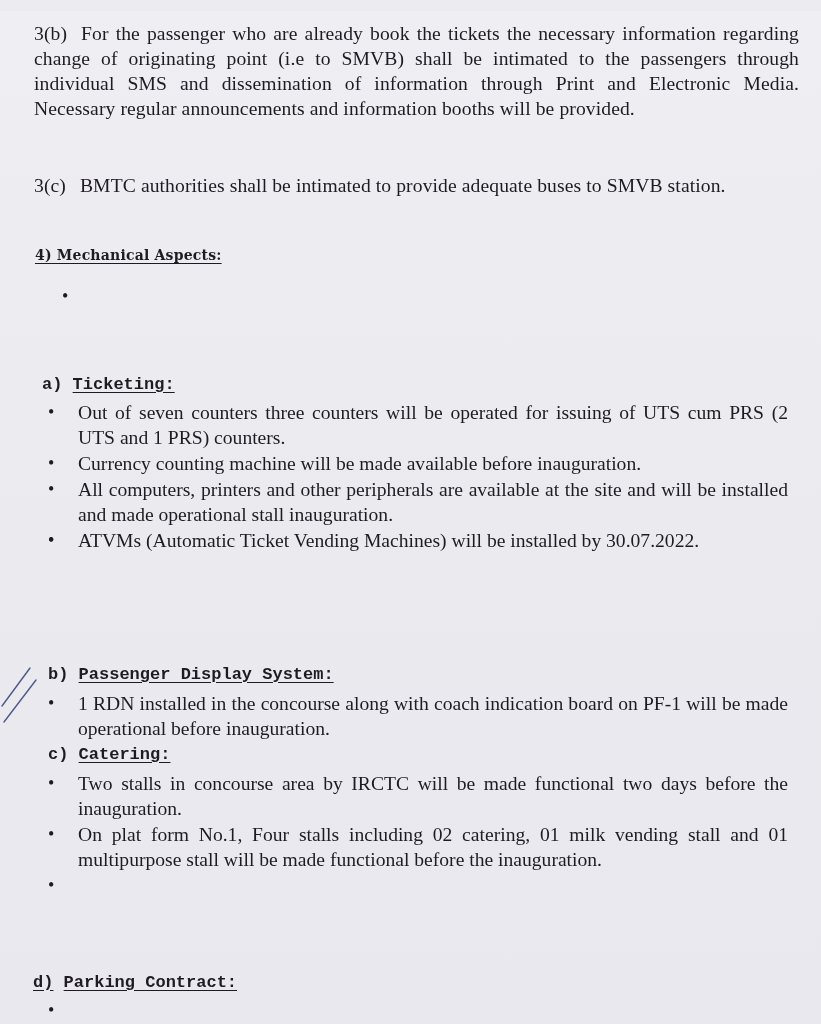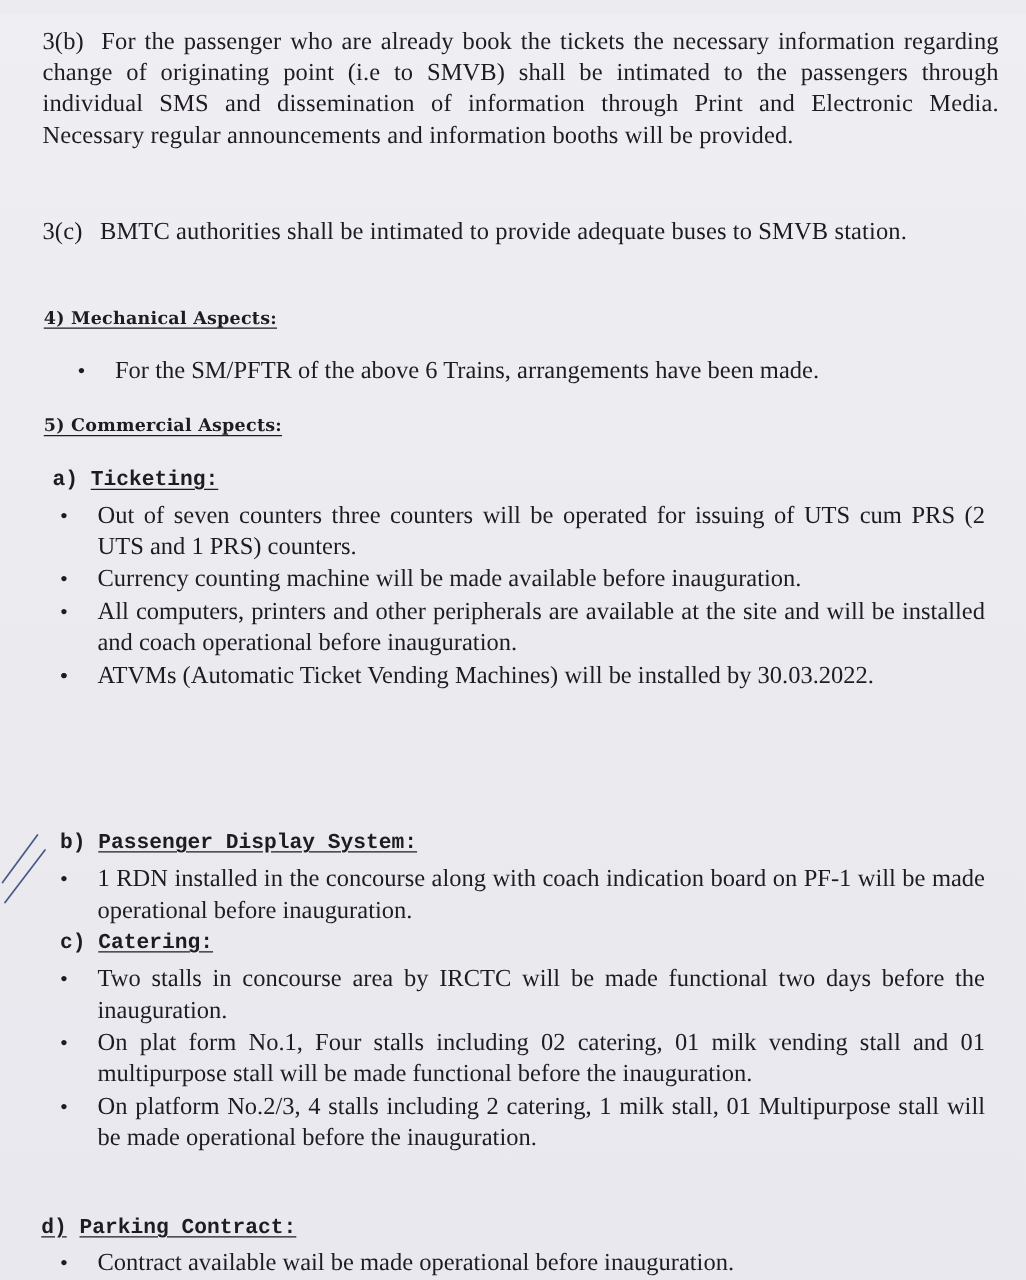--- a/index.html
+++ b/index.html
@@ -88,35 +88,34 @@
   <div class="para" style="top:10px;">
     <span class="lbl">3(b)</span><span>For the passenger who are already book the tickets the necessary information regarding change of originating point (i.e to SMVB) shall be intimated to the passengers through individual SMS and dissemination of information through Print and Electronic Media.  Necessary regular announcements and information booths will be provided.</span>
   </div>
 
   <div class="para" style="top:162px;">
     <span class="lbl">3(c)</span><span>BMTC authorities shall be intimated to provide adequate buses to SMVB station.</span>
   </div>
 
   <div class="heading" style="left:35px; top:236px;">4) Mechanical Aspects:</div>
   <ul class="blist" style="left:62px; top:273px;">
-    <li><span class="bullet">•</span><span>For the SM/PFTR of the above 6 Trains, arrangements have been made.</span></li>
+    <li><span class="bullet">•</span></li>
   </ul>
 
-  <div class="heading" style="left:35px; top:322px;">5) Commercial Aspects:</div>
 
   <div class="subheading" style="left:42px; top:364px;">
     <span>a)</span>
     <span class="u">Ticketing:</span>
   </div>
   <ul class="blist" style="left:48px; top:389px;">
     <li><span class="bullet">•</span><span>Out of seven counters three counters will be operated for issuing of UTS cum PRS (2 UTS and 1 PRS) counters.</span></li>
     <li><span class="bullet">•</span><span>Currency counting machine will be made available before inauguration.</span></li>
-    <li><span class="bullet">•</span><span>All computers, printers and other peripherals are available at the site and will be installed and coach operational before inauguration.</span></li>
+    <li><span class="bullet">•</span><span>All computers, printers and other peripherals are available at the site and will be installed and made operational stall inauguration.</span></li>
     <li><span class="bullet">•</span></li>
-    <li><span class="bullet">•</span><span>ATVMs (Automatic Ticket Vending Machines) will be installed by 30.03.2022.</span></li>
+    <li><span class="bullet">•</span><span>ATVMs (Automatic Ticket Vending Machines) will be installed by 30.07.2022.</span></li>
   </ul>
 
   <svg class="mark" width="40" height="60" viewBox="0 0 40 60">
     <path d="M30 2 L2 40" stroke="#4a5a8a" stroke-width="1.4" fill="none" stroke-linecap="round"></path>
     <path d="M36 14 L4 56" stroke="#4a5a8a" stroke-width="1.4" fill="none" stroke-linecap="round"></path>
   </svg>
 
   <div class="subheading" style="left:48px; top:654px;">
     <span>b)</span>
     <span class="u">Passenger Display System:</span>
@@ -125,24 +124,24 @@
     <li><span class="bullet">•</span><span>1 RDN installed in the concourse along with coach indication board on PF-1 will be made operational before inauguration.</span></li>
   </ul>
 
   <div class="subheading" style="left:48px; top:734px;">
     <span>c)</span>
     <span class="u">Catering:</span>
   </div>
   <ul class="blist" style="left:48px; top:760px;">
     <li><span class="bullet">•</span><span>Two stalls in concourse area by IRCTC will be made functional two days before the inauguration.</span></li>
     <li><span class="bullet">•</span><span>On plat form No.1, Four stalls including 02 catering, 01 milk vending stall and 01 multipurpose stall will be made functional   before the inauguration.</span></li>
-    <li><span class="bullet">•</span><span>On platform No.2/3, 4 stalls including 2 catering, 1 milk stall, 01 Multipurpose stall will be made operational before the inauguration.</span></li>
+    <li><span class="bullet">•</span></li>
   </ul>
 
   <div class="subheading" style="left:33px; top:962px;">
     <span class="u">d)</span>
     <span class="u">Parking Contract:</span>
   </div>
   <ul class="blist" style="left:48px; top:987px;">
-    <li><span class="bullet">•</span><span>Contract available wail be made operational before inauguration.</span></li>
+    <li><span class="bullet">•</span></li>
   </ul>
 
 </div>
 
 </body></html>

